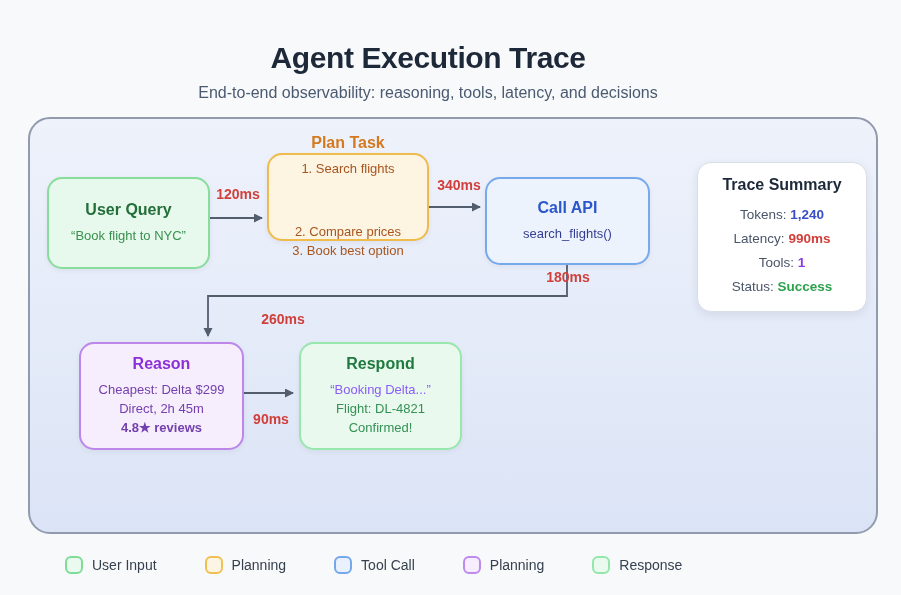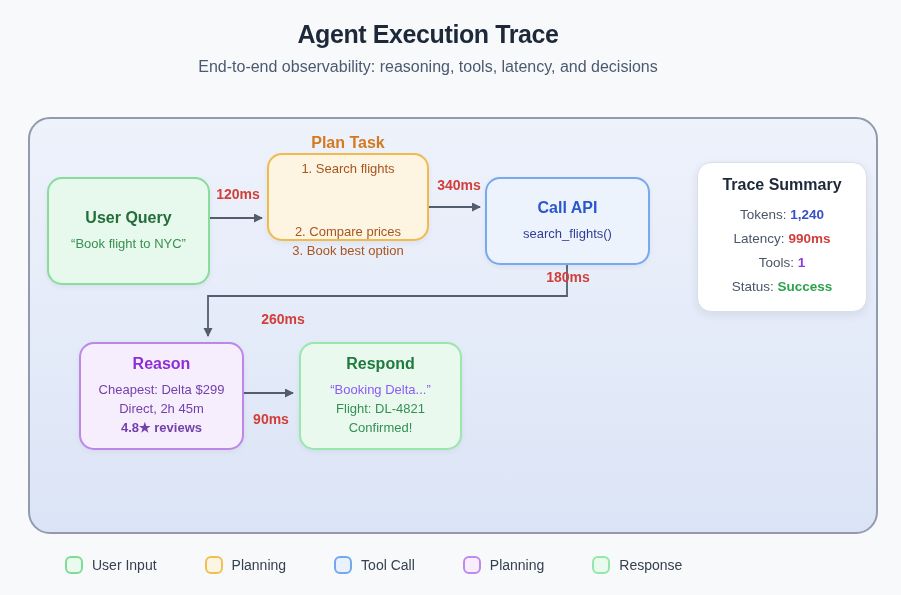--- a/index.html
+++ b/index.html
@@ -7,21 +7,21 @@
   body {
     width: 901px; height: 595px;
     position: relative; overflow: hidden;
     background: var(--page-bg, #f8f9fb);
     font-family: "Liberation Sans", sans-serif;
   }
 
   
   .hdr { position: absolute; left: 0; top: 0; width: 856px; text-align: center; }
   .hdr h1 {
-    margin: 20px 0 0; font-size: 25px; font-weight: bold;
+    margin: 41px 0 0; font-size: 30px; font-weight: bold;
     letter-spacing: -0.4px; color: var(--title, #1d2939);
   }
   .hdr p { margin: 9px 0 16px; font-size: 16px; color: var(--subtitle, #4b5a70); }
 
   
   .canvas {
     position: absolute; left: 28px; top: 117px; width: 850px; height: 417px;
     border: 2px solid var(--canvas-border, #929aad); border-radius: 22px;
     background: linear-gradient(180deg, var(--canvas-bg-top, #eef2fb) 0%, var(--canvas-bg-bottom, #dbe4f6) 100%);
   }
@@ -33,21 +33,21 @@
 
   
   .node {
     position: absolute; border: 2px solid; border-radius: 15px;
     display: flex; flex-direction: column; justify-content: center; align-items: center;
     text-align: center; box-shadow: 0 2px 5px rgba(30,41,59,0.06);
   }
   .node-title { font-size: 16px; font-weight: bold; margin-bottom: 7px; }
   .node-line { font-size: 13px; line-height: 19px; }
 
-  #n-user-query { left: 17px;  top: 58px;  width: 163px; height: 108px; }
+  #n-user-query { left: 17px;  top: 58px;  width: 163px; height: 92px; }
   #n-plan-task  { left: 237px; top: 34px;  width: 162px; height: 88px; }
   #n-call-api   { left: 455px; top: 58px;  width: 165px; height: 88px; }
   #n-reason     { left: 49px;  top: 223px; width: 165px; height: 108px; }
   #n-respond    { left: 269px; top: 223px; width: 163px; height: 108px; }
 
   
   .latency {
     position: absolute; transform: translateX(-50%);
     font-size: 14px; font-weight: bold; white-space: nowrap;
     color: var(--latency, #d13f3a);

